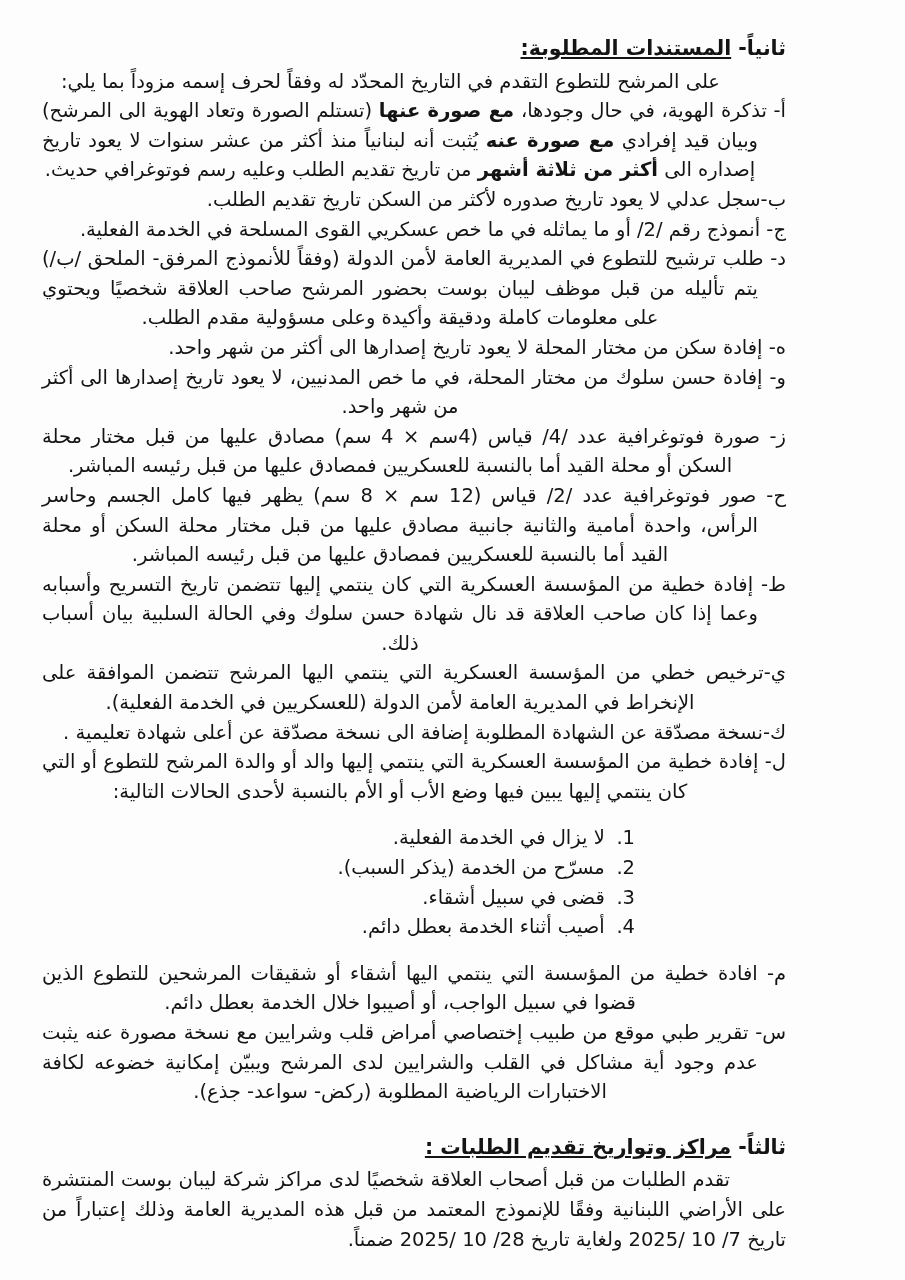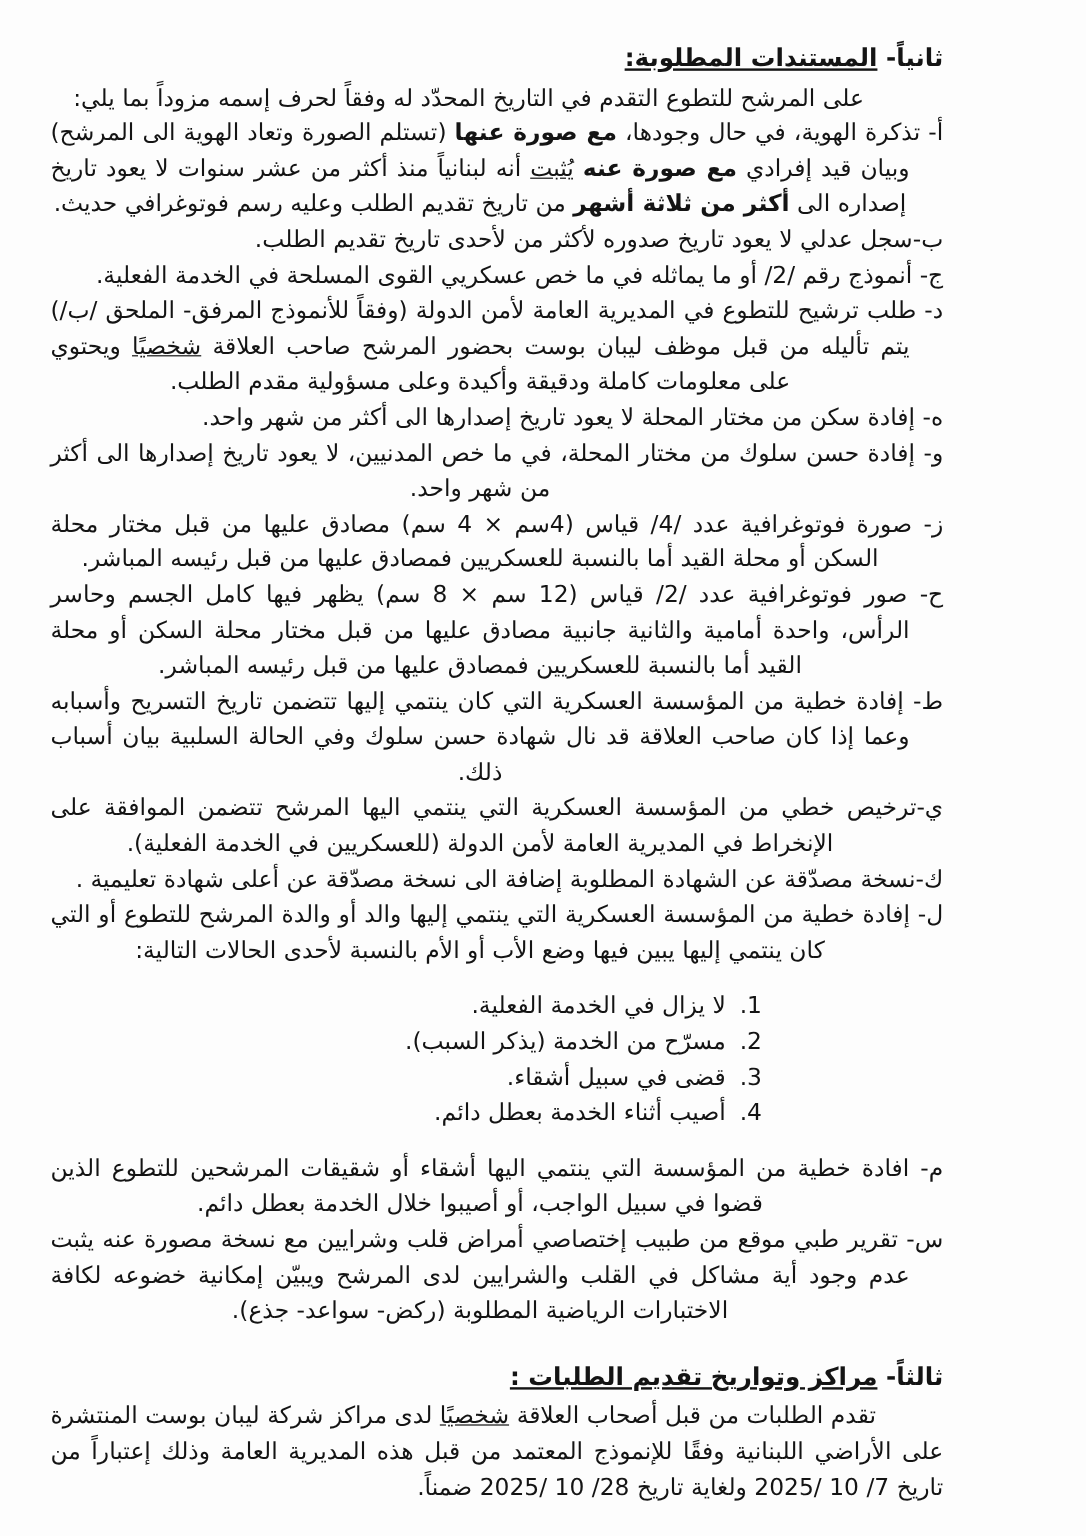--- a/index.html
+++ b/index.html
@@ -19,34 +19,34 @@
   .heading .title{text-decoration:underline;}
   .intro{margin:0;text-indent:66px;text-align:justify;}
   .item{margin:0;padding-right:28px;text-indent:-28px;text-align:justify;}
   .item.multi{text-align-last:center;}
   .sub{padding-right:134px;margin:17px;}
   .subrow{margin:0;}
   .subrow .num{display:inline-block;min-width:24px;}
   .closing{margin:0;text-indent:56px;text-align:justify;}
   .sec3{margin-top:26px;}
   .b{font-weight:bold;}
-  .u{text-decoration:underline;}
+  .u{}
 </style>
 </head>
 <body>
 
 <div class="page">
 
   <p class="heading"><span>ثانياً- </span><span class="title">المستندات المطلوبة:</span></p>
 
   <p class="intro">على المرشح للتطوع التقدم في التاريخ المحدّد له وفقاً لحرف إسمه مزوداً بما يلي:</p>
 
   <p class="item multi"><span>أ- </span><span><span>تذكرة الهوية، في حال وجودها، </span><span class="b">مع صورة عنها</span><span> (تستلم الصورة وتعاد الهوية الى المرشح) وبيان قيد إفرادي </span><span class="b">مع صورة عنه</span><span> </span><span class="u">يُثبت</span><span> أنه لبنانياً منذ أكثر من عشر سنوات لا يعود تاريخ إصداره الى </span><span class="b">أكثر من ثلاثة أشهر</span><span> من تاريخ تقديم الطلب وعليه رسم فوتوغرافي حديث.</span></span></p>
 
-  <p class="item"><span>ب-</span><span><span>سجل عدلي لا يعود تاريخ صدوره لأكثر من لأحدى تاريخ تقديم الطلب.</span></span></p>
+  <p class="item"><span>ب-</span><span><span>سجل عدلي لا يعود تاريخ صدوره لأكثر من السكن تاريخ تقديم الطلب.</span></span></p>
 
   <p class="item"><span>ج- </span><span><span>أنموذج رقم /2/ أو ما يماثله في ما خص عسكريي القوى المسلحة في الخدمة الفعلية.</span></span></p>
 
   <p class="item multi"><span>د- </span><span><span>طلب ترشيح للتطوع في المديرية العامة لأمن الدولة (وفقاً للأنموذج المرفق- الملحق /ب/) يتم تأليله من قبل موظف ليبان بوست بحضور المرشح صاحب العلاقة </span><span class="u">شخصيًا</span><span> ويحتوي على معلومات كاملة ودقيقة وأكيدة وعلى مسؤولية مقدم الطلب.</span></span></p>
 
   <p class="item"><span>ه- </span><span><span>إفادة سكن من مختار المحلة لا يعود تاريخ إصدارها الى أكثر من شهر واحد.</span></span></p>
 
   <p class="item multi"><span>و- </span><span><span>إفادة حسن سلوك من مختار المحلة، في ما خص المدنيين، لا يعود تاريخ إصدارها الى أكثر من شهر واحد.</span></span></p>
 
   <p class="item multi"><span>ز- </span><span><span>صورة فوتوغرافية عدد /4/ قياس (4سم × 4 سم) مصادق عليها من قبل مختار محلة السكن أو محلة القيد أما بالنسبة للعسكريين فمصادق عليها من قبل رئيسه المباشر.</span></span></p>

